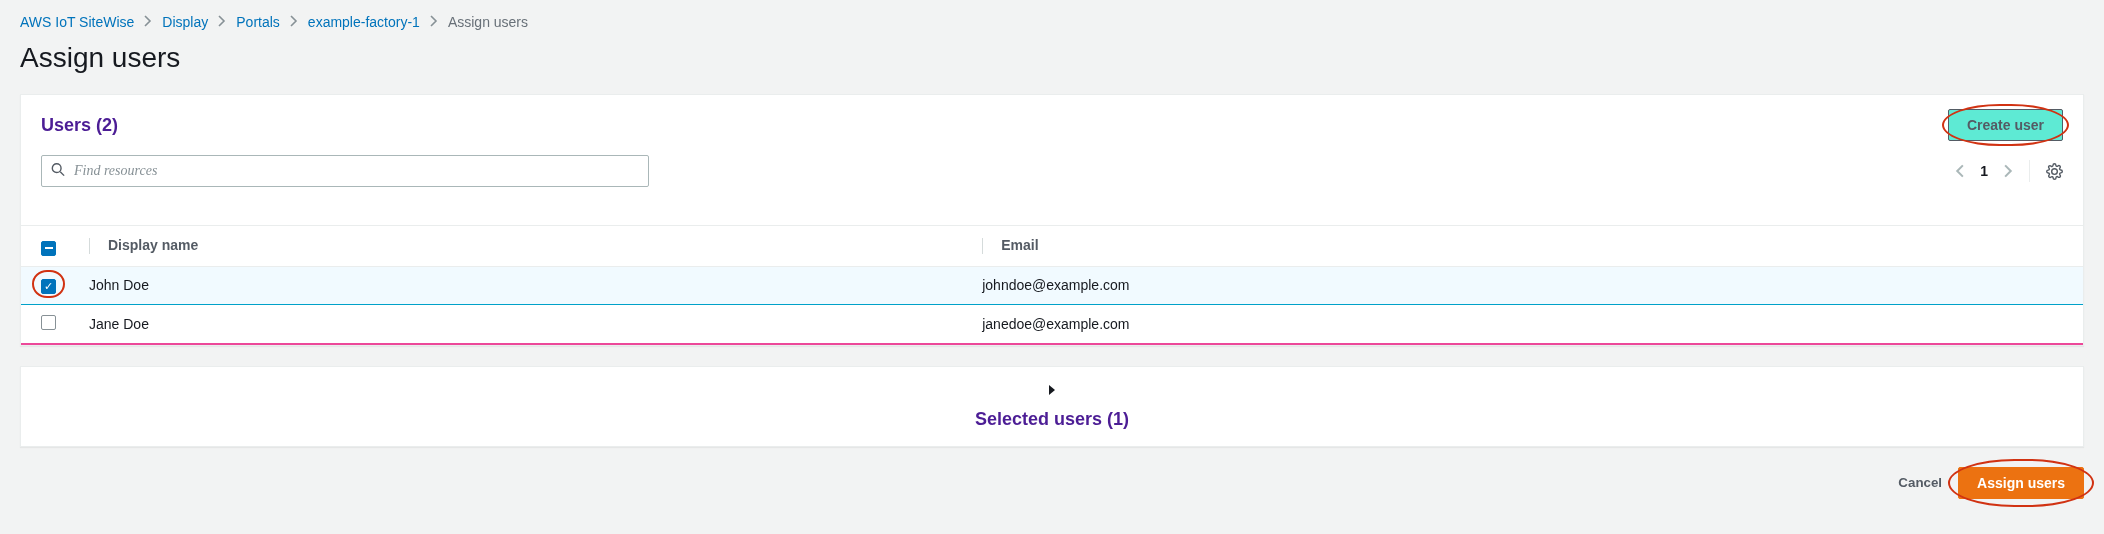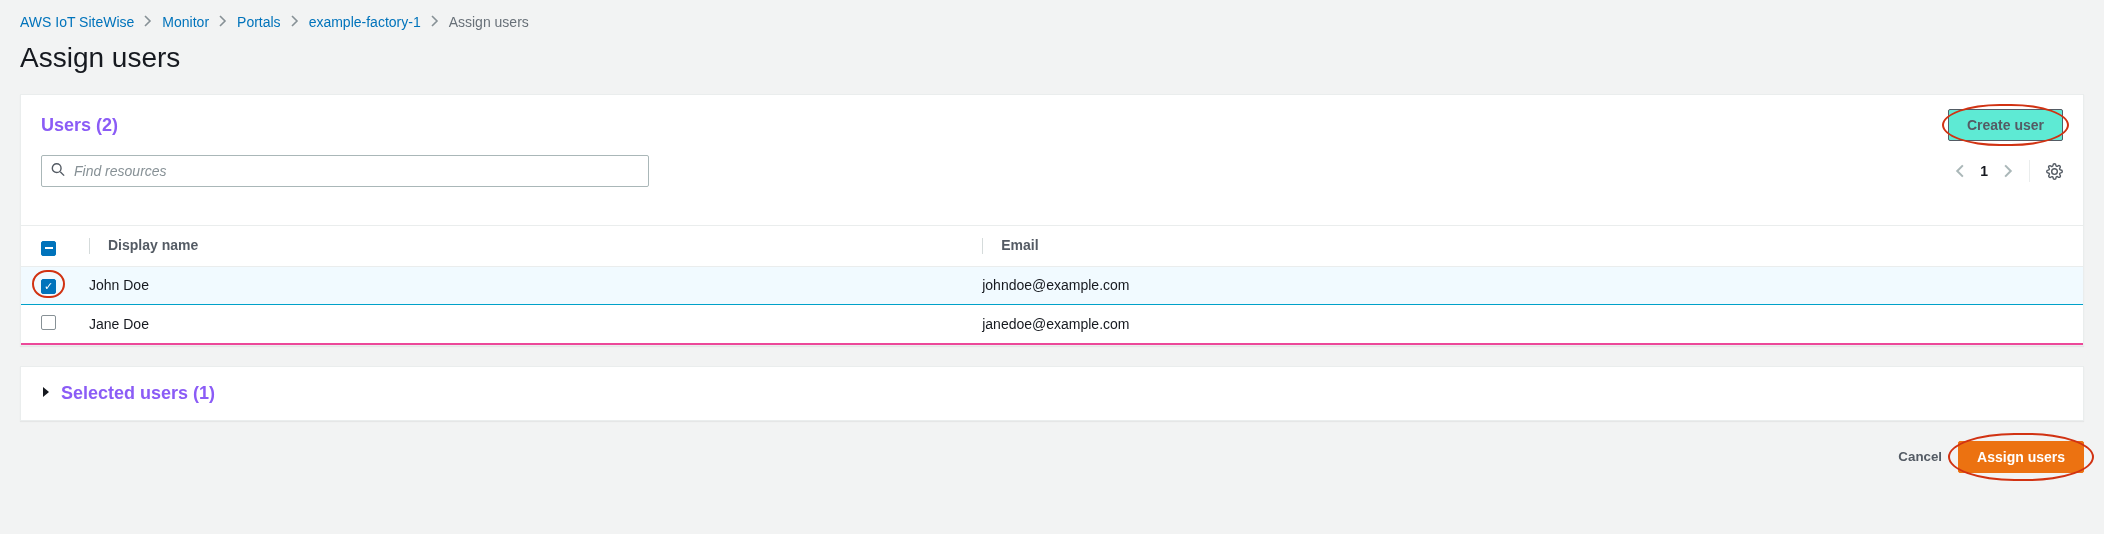--- a/index.html
+++ b/index.html
@@ -43,21 +43,21 @@
     }
     .panel-header {
       display: flex;
       align-items: center;
       justify-content: space-between;
       padding: 14px 20px 0 20px;
     }
     .panel-title {
       font-size: 18px;
       font-weight: 700;
-      color: #8b5cf6;
+      color: #4c1d95;
       text-align: center;
     }
     .btn {
       display: inline-flex;
       align-items: center;
       justify-content: center;
       border: 1px solid #545b64;
       background: #5eead4;
       color: #545b64;
       font-weight: 700;
@@ -97,20 +97,21 @@
     }
     .search-input {
       width: 100%;
       height: 32px;
       border: 1px solid #aab7b8;
       border-radius: 2px;
       padding: 0 10px 0 32px;
       font-size: 14px;
       font-style: italic;
       color: #687078;
+      font-family: Liberation Serif, serif;
     }
     .search-input::placeholder { font-style: italic; color: #879196; }
     .pager {
       display: flex;
       align-items: center;
       gap: 16px;
     }
     .pager .pg-btn {
       color: #aab7b8;
       cursor: pointer;
@@ -197,21 +198,22 @@
       position: absolute;
       border: 2px solid #d13212;
       border-radius: 50% / 55%;
       pointer-events: none;
     }
     .rel { position: relative; display:inline-block; }
     .expand-header {
       display: flex;
       align-items: center;
       gap: 10px;
-      padding: 16px 20px;
+      padding: 16px 4px;
+      flex-direction: column;
     }
     .caret {
       color: #16191f;
     }
     .actions-row {
       display: flex;
       justify-content: flex-end;
       gap: 16px;
       padding: 0 0 0 0;
     }
@@ -228,21 +230,21 @@
 
 <div class="page">
 
   <nav class="breadcrumb">
     <a href="#">AWS IoT SiteWise</a>
     <span class="sep">
       <svg width="8" height="12" viewBox="0 0 8 12">
           <path d="M1 1 L6 6 L1 11" stroke="#879196" stroke-width="1.6" fill="none"></path>
         </svg>
     </span>
-    <a href="#">Monitor</a>
+    <a href="#">Display</a>
     <span class="sep">
       <svg width="8" height="12" viewBox="0 0 8 12">
           <path d="M1 1 L6 6 L1 11" stroke="#879196" stroke-width="1.6" fill="none"></path>
         </svg>
     </span>
     <a href="#">Portals</a>
     <span class="sep">
       <svg width="8" height="12" viewBox="0 0 8 12">
           <path d="M1 1 L6 6 L1 11" stroke="#879196" stroke-width="1.6" fill="none"></path>
         </svg>

